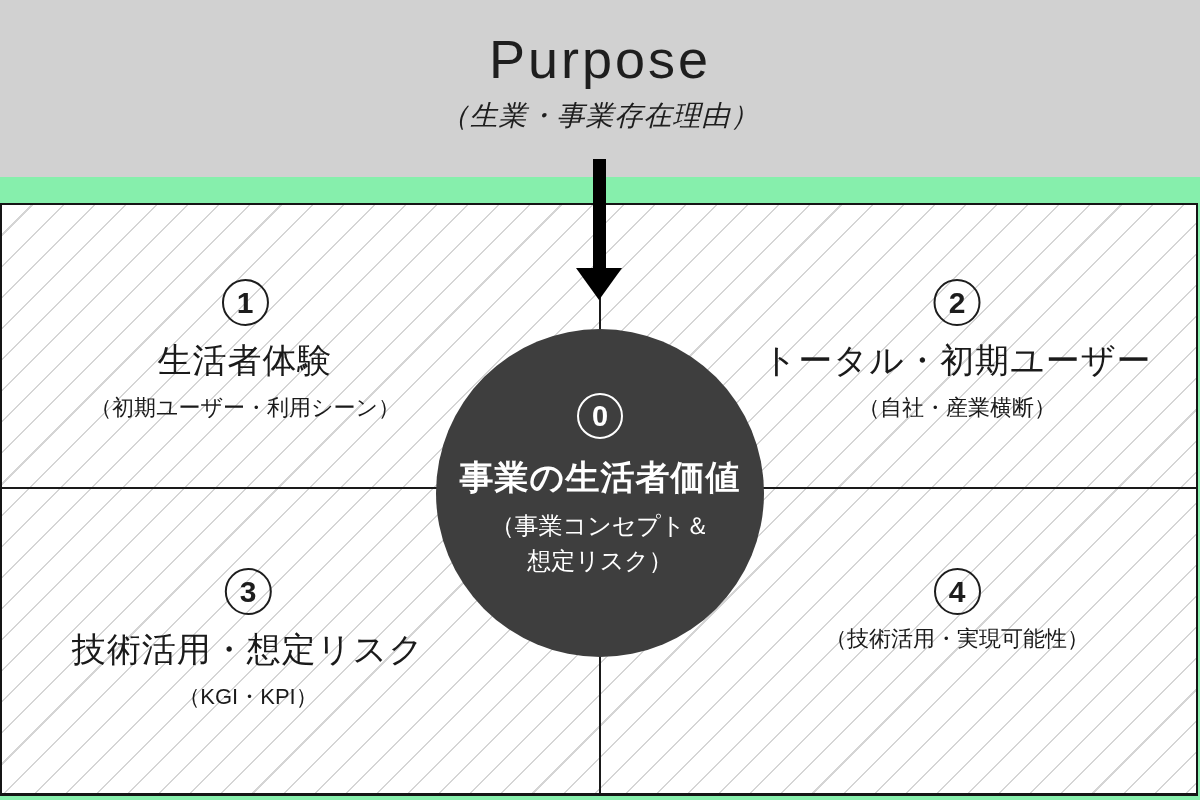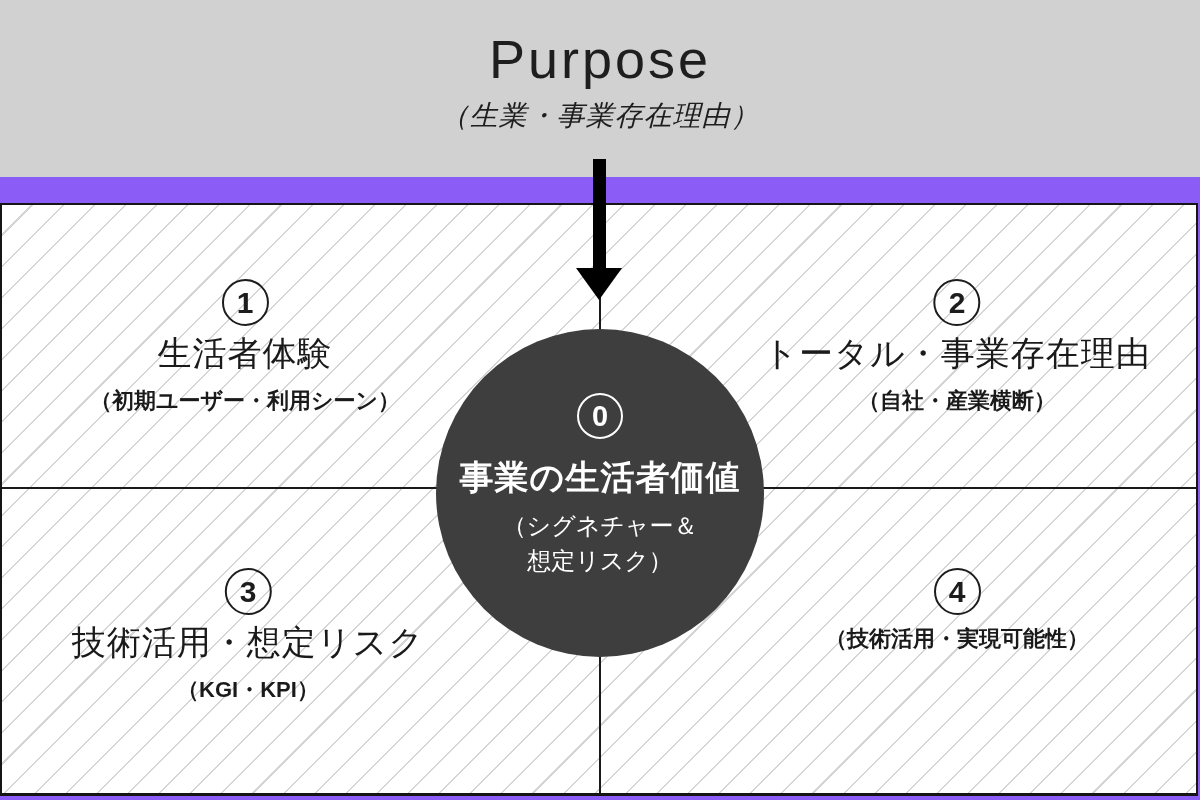--- a/index.html
+++ b/index.html
@@ -1,20 +1,20 @@
 <!DOCTYPE html>
 <html><head>
 <meta charset="utf-8">
 <style>
   html,body{margin:0;padding:0;background:#ffffff;}
   #app{
     position:relative;
     width:1200px;height:800px;
     overflow:hidden;
-    background:#8b5cf6;
+    background:#86efac;
     font-family:"Liberation Sans","DejaVu Sans",sans-serif;
     color:#1c1c1c;
   }
   
   .band{
     position:absolute;left:0;top:0;width:1200px;height:177px;
     background:var(--band,#d1d1d1);
     display:flex;flex-direction:column;align-items:center;justify-content:flex-start;
   }
   .band-title{
@@ -50,26 +50,26 @@
     display:flex;flex-direction:column;align-items:center;
     transform:translateX(-50%);
     white-space:nowrap;
   }
   .quad-badge{
     width:43px;height:43px;border:2.5px solid #1d1d1d;border-radius:50%;
     display:flex;align-items:center;justify-content:center;
     font-size:30px;font-weight:600;color:#1d1d1d;background:transparent;
   }
   .quad-title{
-    margin-top:5px;
+    margin-top:12px;
     font-size:34px;font-weight:500;color:#1a1a1a;letter-spacing:1px;
   }
   .quad-subtitle{
     margin-top:9px;
-    font-size:22px;font-weight:700;color:#1a1a1a;
+    font-size:22px;font-weight:400;color:#1a1a1a;
   }
   
   .center-circle{
     position:absolute;left:436px;top:329px;width:328px;height:328px;
     border-radius:50%;
     background:var(--circle,#3e3e3e);
     z-index:3;
     display:flex;flex-direction:column;align-items:center;
     text-align:center;color:#ffffff;
   }
@@ -115,40 +115,40 @@
   <div class="hline"></div>
 
   <div class="quad" style="left:245px;top:279px;">
     <div class="quad-badge">1</div>
     <div class="quad-title">生活者体験</div>
     <div class="quad-subtitle">（初期ユーザー・利用シーン）</div>
   </div>
 
   <div class="quad" style="left:957px;top:279px;">
     <div class="quad-badge">2</div>
-    <div class="quad-title">トータル・事業存在理由</div>
+    <div class="quad-title">トータル・初期ユーザー</div>
     <div class="quad-subtitle">（自社・産業横断）</div>
   </div>
 
   <div class="quad" style="left:248px;top:568px;">
     <div class="quad-badge">3</div>
     <div class="quad-title">技術活用・想定リスク</div>
     <div class="quad-subtitle">（KGI・KPI）</div>
   </div>
 
   <div class="quad" style="left:957px;top:568px;">
     <div class="quad-badge">4</div>
     <div class="quad-subtitle">（技術活用・実現可能性）</div>
   </div>
 
   <div class="center-circle">
     <div class="center-badge">0</div>
     <div class="center-title">事業の生活者価値</div>
     <div class="center-subtitle">
-      <span>（シグネチャー＆</span><br>
+      <span>（事業コンセプト＆</span><br>
       <span>想定リスク）</span>
     </div>
   </div>
 
   <div class="arrow">
     <div class="arrow-stem"></div>
     <div class="arrow-head"></div>
   </div>
 
 </div>

